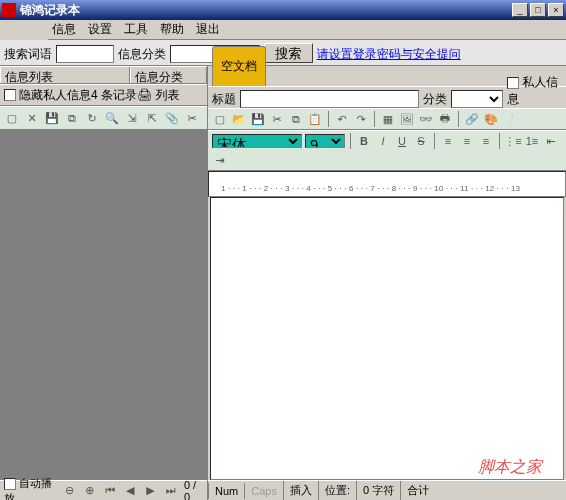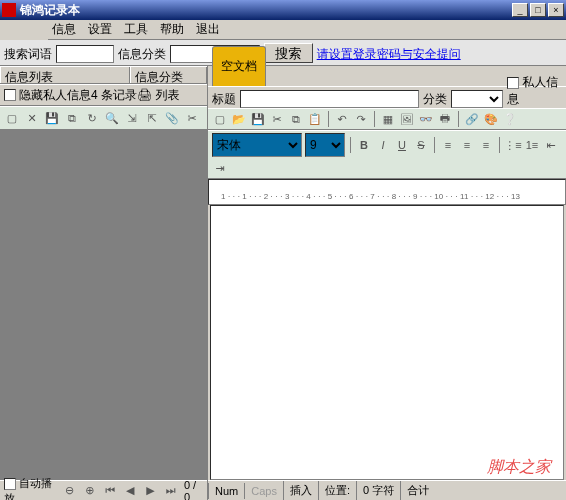--- a/index.html
+++ b/index.html
@@ -25,27 +25,27 @@
 .chk { width: 12px; height: 12px; border: 1px inset #808080; background:#fff; display:inline-block; vertical-align:middle; margin-right:3px;}
 .tb { background: #dce7dc; height: 24px; display: flex; align-items: center; padding: 0 4px; gap: 4px; border-top:1px solid #fff; border-bottom:1px solid #808080;}
 .tbicon { width: 16px; height: 16px; display:inline-flex; align-items:center; justify-content:center; font-size:11px; color:#555; }
 .thumbs { background: #808080; flex: 1; }
 .pager { background: #d4d0c8; height: 20px; display: flex; align-items: center; padding: 0 4px; gap: 6px; border-top:1px solid #fff; font-size:11px;}
 .right { flex: 1; display: flex; flex-direction: column; }
 .tabrow { background: #d4d0c8; height: 20px; display: flex; align-items: flex-end; padding: 0 4px; }
 .tab { background: #eab308; border: 1px solid #808080; border-bottom: none; padding: 11px 8px; border-top-left-radius:3px; border-top-right-radius:3px;}
 .fieldrow { background: #d4d0c8; height: 22px; display: flex; align-items: flex-end; padding: 0 4px; gap: 4px; border-top:1px solid #fff;}
 .edtb { background: #dce7dc; display: flex; align-items: center; padding: 2px 4px; gap: 3px; flex-wrap: wrap; border-top:1px solid #fff; border-bottom:1px solid #808080;}
-.sel { background:#0369a1; border:1px inset #808080; height:24px; font-size:12px; }
+.sel { background:#14b8a6; border:1px inset #808080; height:14px; font-size:15px; }
 .sep { width:1px; height:16px; background:#808080; margin:0 2px;}
 .ruler { background:#fff; height:16px; border:1px inset #808080; font-size:8px; color:#666; padding:12px; white-space:nowrap; overflow:hidden;}
 .editor { background:#fff; flex:1; border:1px inset #808080; margin:0 2px;}
 .statusbar { background:#d4d0c8; height:20px; display:flex; align-items:center; border-top:1px solid #fff; font-size:11px;}
 .statusbar div { border-left:1px solid #808080; padding:2px 6px; }
-.watermark { position:absolute; right:15px; bottom:22px; color:#d00; font-style:italic; font-family:"KaiTi"; font-size:16px; opacity:0.7;}
+.watermark { position:absolute; right:24px; bottom:22px; color:#d00; font-style:italic; font-family:"KaiTi"; font-size:16px; opacity:0.7;}
 </style>
 </head>
 <body>
 
 <div class="titlebar">
   <div class="icon"></div>
   <div class="title">锦鸿记录本</div>
   <div class="winbtn">_</div>
   <div class="winbtn">□</div>
   <div class="winbtn">×</div>

